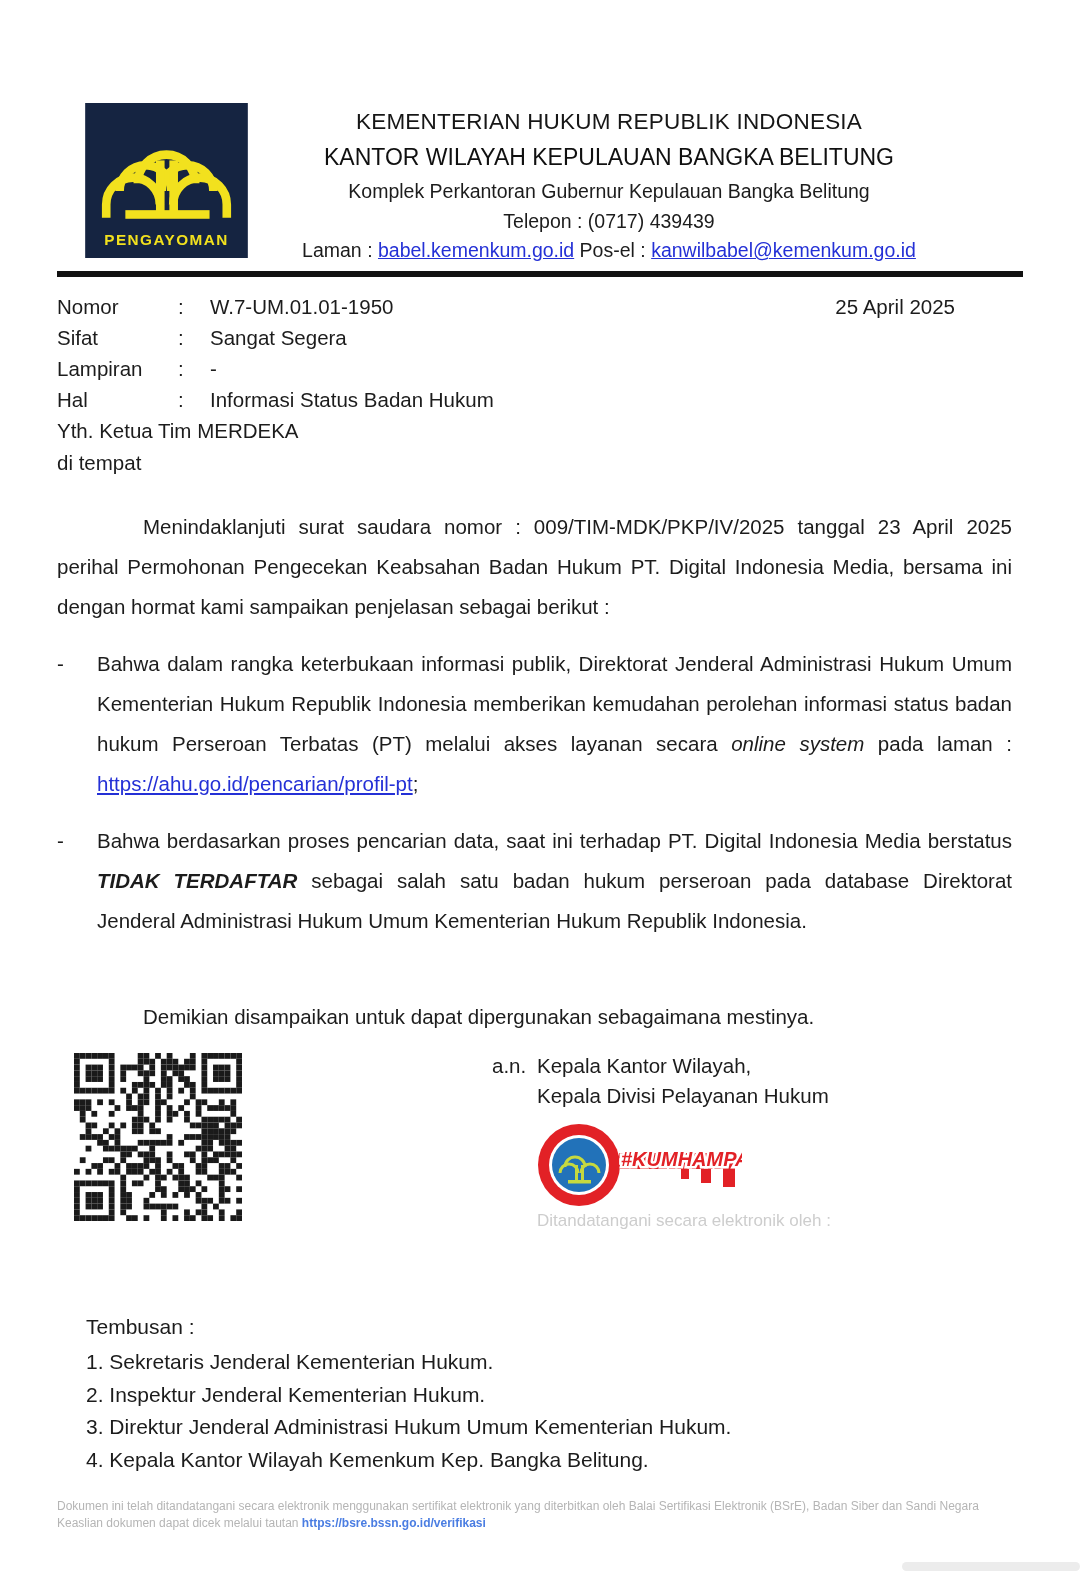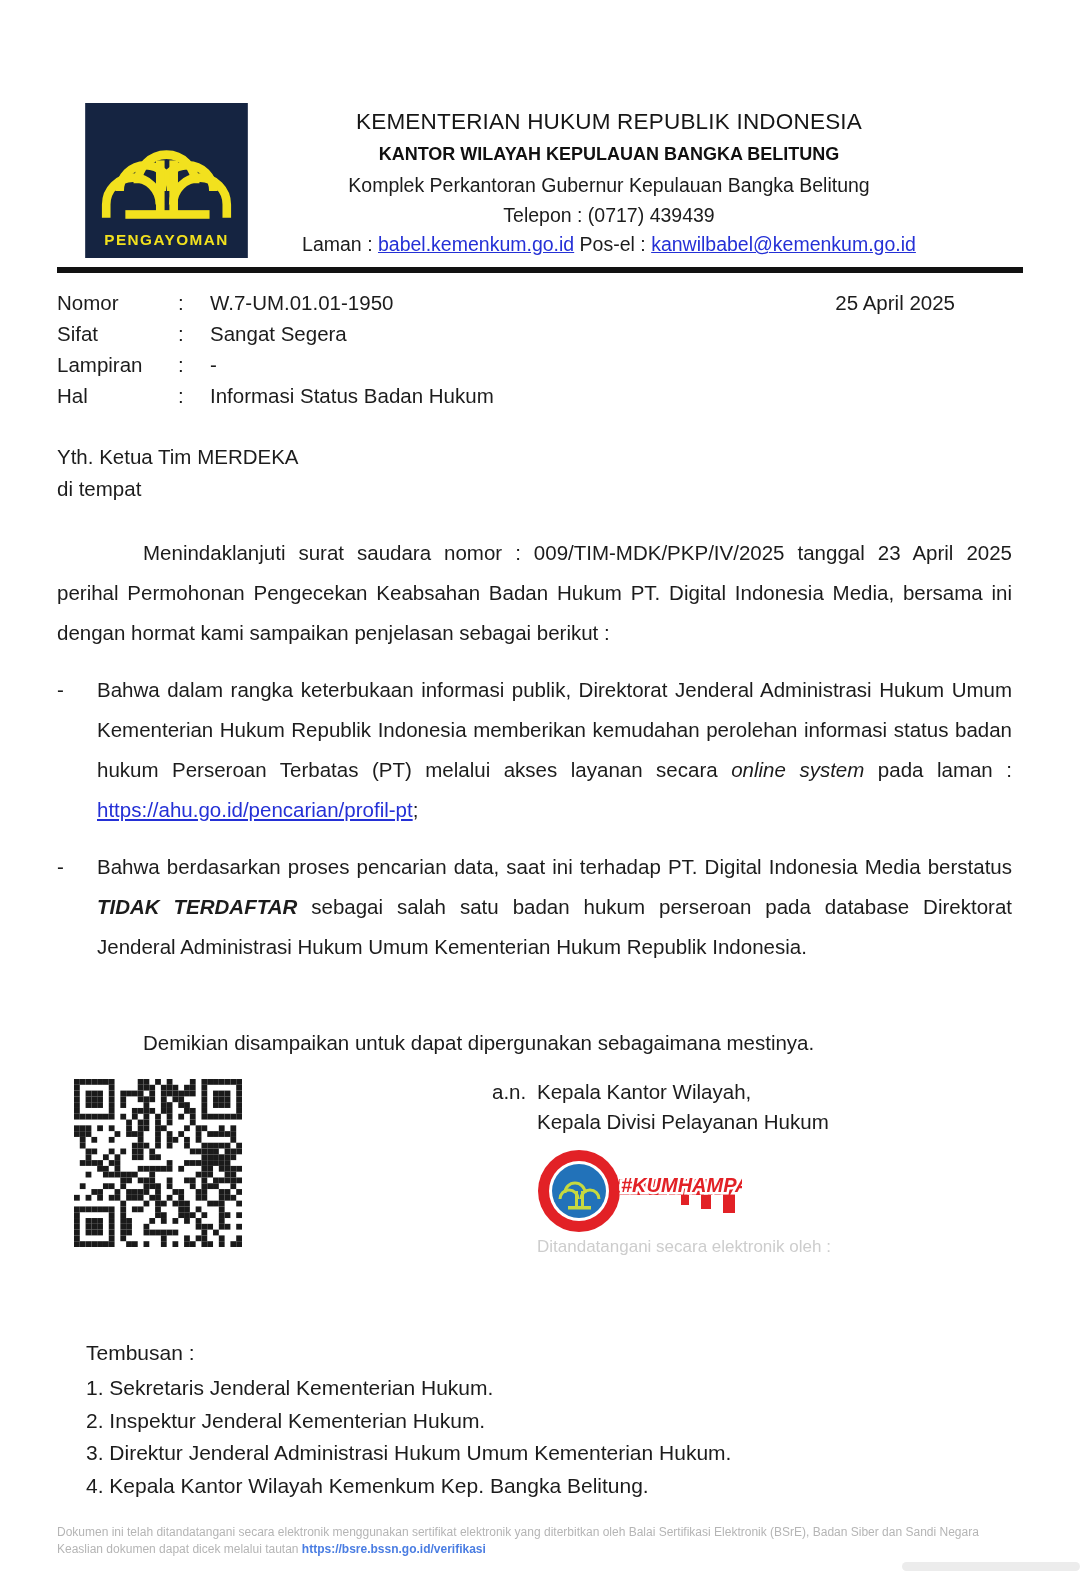--- a/index.html
+++ b/index.html
@@ -7,35 +7,35 @@
   .page {
     position:relative; width:1080px; height:1572px; margin:0 auto;
     background:#ffffff; overflow:hidden; color:#1c1c1c;
     font-family:"Liberation Sans", sans-serif;
   }
   
   .letterhead { display:flex; padding:103px 110px 0 85px; }
   .logo-box { width:163px; height:155px; flex:0 0 163px; }
   .lh-text { flex:1; text-align:center; padding-top:6px; }
   .lh-l1 { font-size:22.5px; letter-spacing:.2px; color:#161616; }
-  .lh-l2 { font-size:18px; font-weight:bold; margin-top:9px; color:#101010; }
+  .lh-l2 { font-size:23px; font-weight:normal; margin-top:9px; color:#101010; }
   .lh-l3 { font-size:19.5px; margin-top:9px; }
   .lh-l4 { font-size:19.5px; margin-top:7px; }
   .lh-l5 { font-size:19.5px; margin-top:7px; }
   .lh-l6 { font-size:19.5px; margin-top:6px; }
   .lnk { color:#2430d6; text-decoration:underline; cursor:pointer; }
   .rule { margin:9px 57px 0 57px; border-top:6px solid #111; }
   
   .meta { position:relative; margin-top:14px; padding:0 70px 0 57px; font-size:20.5px; }
   .meta-row { display:flex; line-height:31px; }
   .meta-label { width:121px; }
   .meta-colon { width:32px; }
   .meta-date { position:absolute; top:0; right:125px; line-height:31px; }
   
-  .recipient { margin-top:30px; padding-left:57px; font-size:20.5px; line-height:31.5px; }
+  .recipient { padding-left:57px; font-size:20.5px; line-height:31.5px; }
   
   .body-text { padding:0 68px 0 57px; font-size:20.5px; }
   .opening { margin-top:29px; text-indent:86px; text-align:justify; line-height:40px; }
   .bullets { list-style:none; }
   .bullet { display:flex; margin-top:17px; }
   .bullet-marker { width:40px; flex:0 0 40px; line-height:40px; }
   .bullet-body { flex:1; text-align:justify; line-height:40px; }
   .bold-status { font-weight:bold;font-style:italic; }
   .closing { margin-top:56px; text-indent:86px; line-height:40px; }
   

